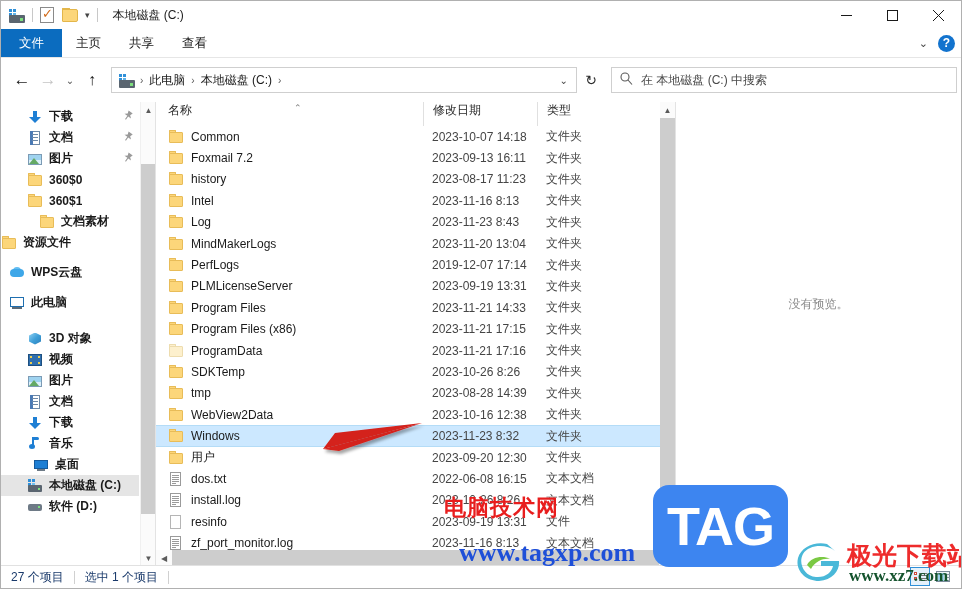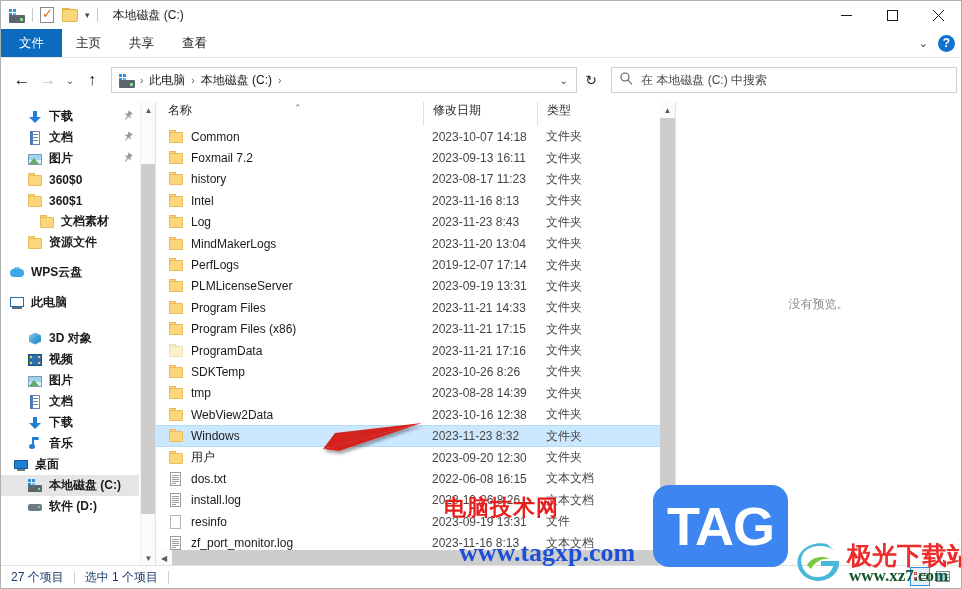--- a/index.html
+++ b/index.html
@@ -528,21 +528,21 @@
             </span>
             <span class="nav-label">360$1</span>
           </div>
           <div class="nav-item" style="padding-left: 38px;">
             <span class="nav-ico i-folder">
               <span class="f2"></span>
               <span class="f1"></span>
             </span>
             <span class="nav-label">文档素材</span>
           </div>
-          <div class="nav-item" style="padding-left: 26px;">
+          <div class="nav-item" style="">
             <span class="nav-ico i-folder">
               <span class="f2"></span>
               <span class="f1"></span>
             </span>
             <span class="nav-label">资源文件</span>
           </div>
           <div class="nav-gap"></div>
           <div class="nav-item" style="padding-left: 8px;">
             <span class="nav-ico i-cloud">
               <span class="c2"></span>
@@ -601,21 +601,21 @@
             <span class="nav-label">下载</span>
           </div>
           <div class="nav-item" style="padding-left: 26px;">
             <span class="nav-ico i-music">
               <span class="note"></span>
               <span class="flag"></span>
               <span class="head2"></span>
             </span>
             <span class="nav-label">音乐</span>
           </div>
-          <div class="nav-item" style="padding-left: 12px;">
+          <div class="nav-item" style="padding-left: 32px;">
             <span class="nav-ico i-desktop">
               <span class="mon"></span>
               <span class="base"></span>
             </span>
             <span class="nav-label">桌面</span>
           </div>
           <div class="nav-item selected" style="padding-left: 26px;">
             <span class="nav-ico i-drive">
               <span class="sq q1"></span>
               <span class="sq q2"></span>

